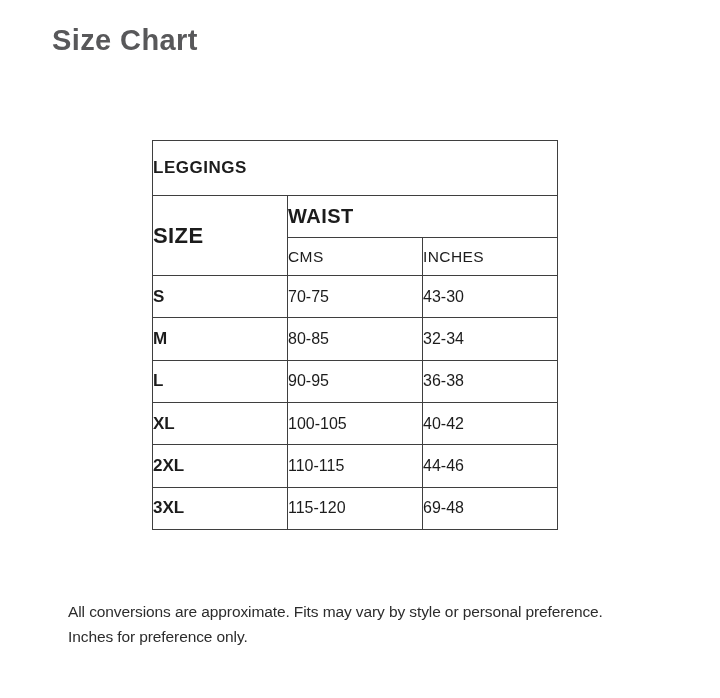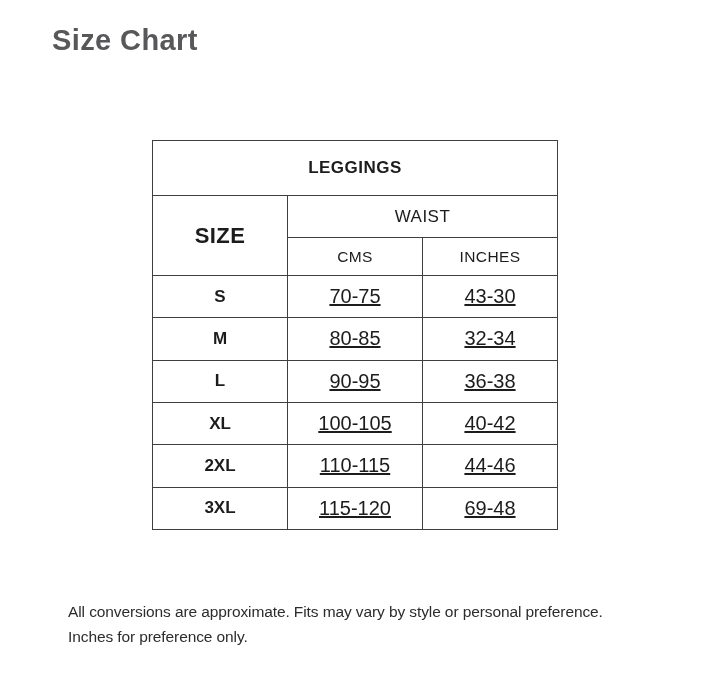--- a/index.html
+++ b/index.html
@@ -18,34 +18,34 @@
   }
 
   table.size-chart {
     position: absolute; left: 152px; top: 140px;
     width: 406px; height: 390px;
     border-collapse: collapse; table-layout: fixed;
     background: #ffffff;
   }
   .size-chart th, .size-chart td {
     border: 1.5px solid var(--table-border, #3f3f3f);
-    text-align: center; vertical-align: middle;
+    text-align: left; vertical-align: middle;
     color: var(--table-text, #1c1c1c);
     padding: 0;
   }
   .r-title   { height: 55px; }
   .r-waist   { height: 42px; }
   .r-sub     { height: 38px; }
 
   .tbl-title { font-size: 17px; font-weight: 700; letter-spacing: 0.5px; }
-  .group-head{ font-size: 17px; font-weight: 400; letter-spacing: 0.5px; }
+  .group-head{ font-size: 20px; font-weight: 700; letter-spacing: 0.5px; }
   .row-head  { font-size: 22px; font-weight: 700; letter-spacing: 0.4px; }
   .sub-head  { font-size: 15.5px; font-weight: 400; letter-spacing: 0.4px; }
   .size-cell { font-size: 17px; font-weight: 700; }
-  .val-cell  { font-size: 20px; font-weight: 400; text-decoration: underline; }
+  .val-cell  { font-size: 16px; font-weight: 400; }
 
   .footnote {
     position: absolute; left: 68px; top: 568px; width: 610px;
     font-size: 15.5px; line-height: 25px; letter-spacing: -0.1px;
     color: #2c2c2c;
     margin-top: 31px;
   }
 </style>
 </head>
 <body>

